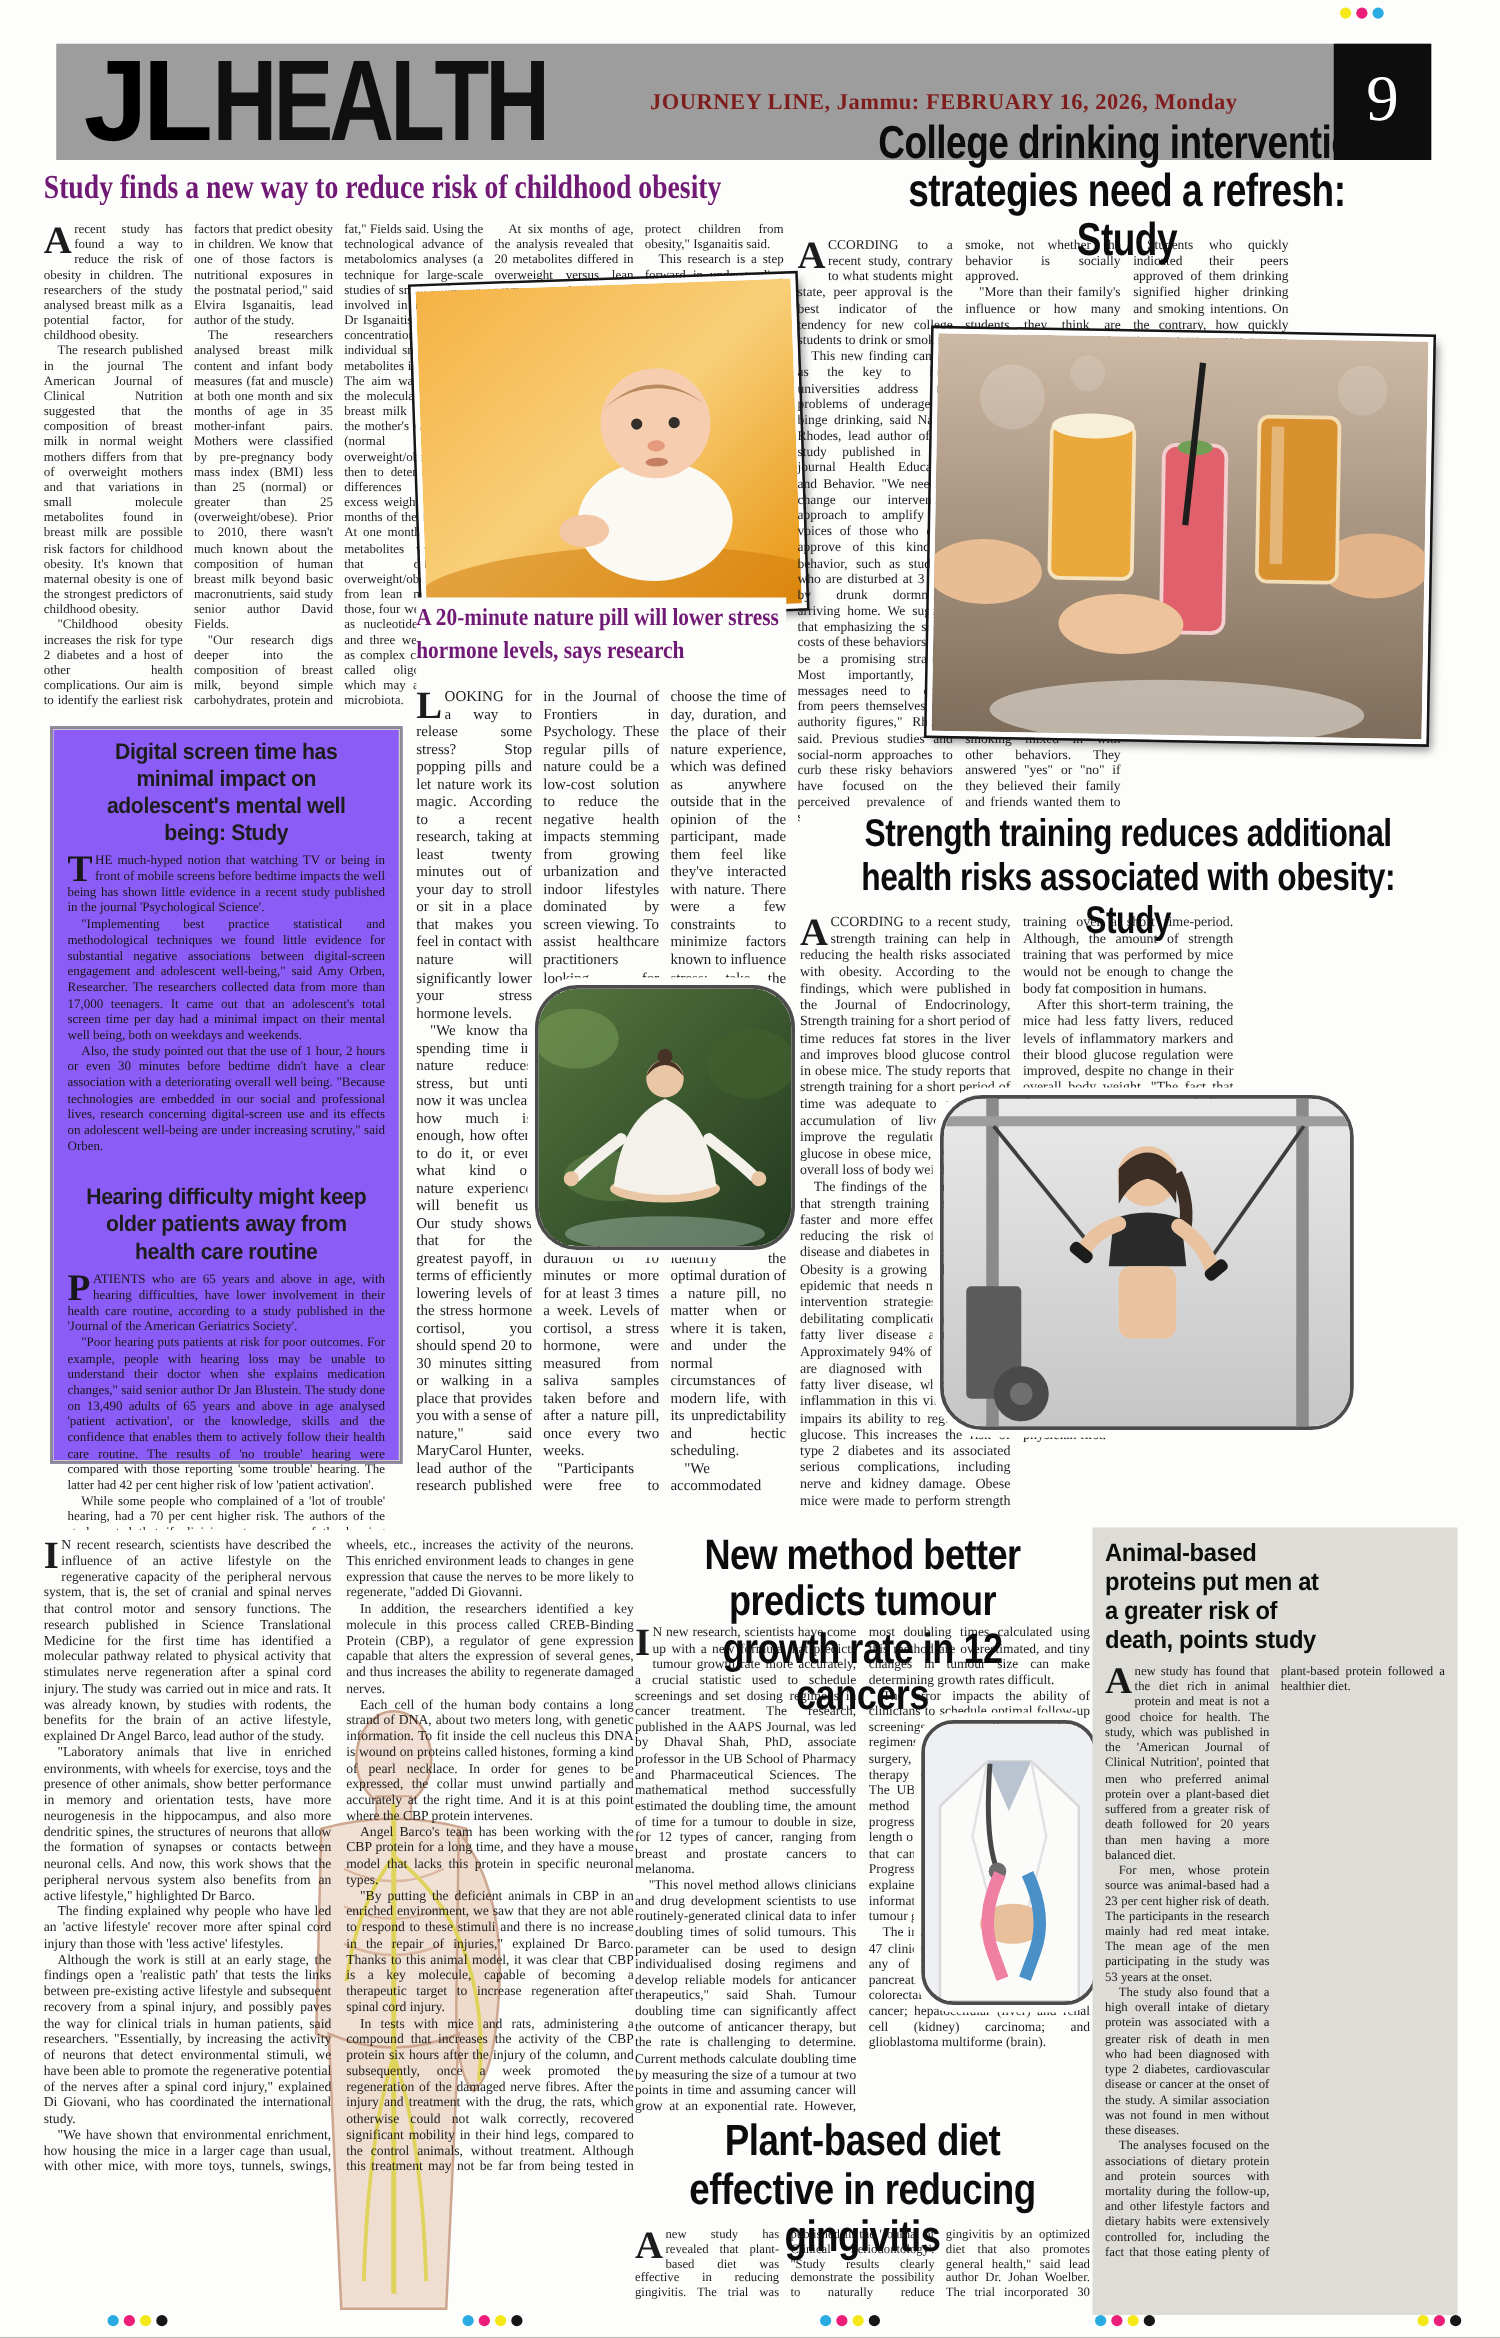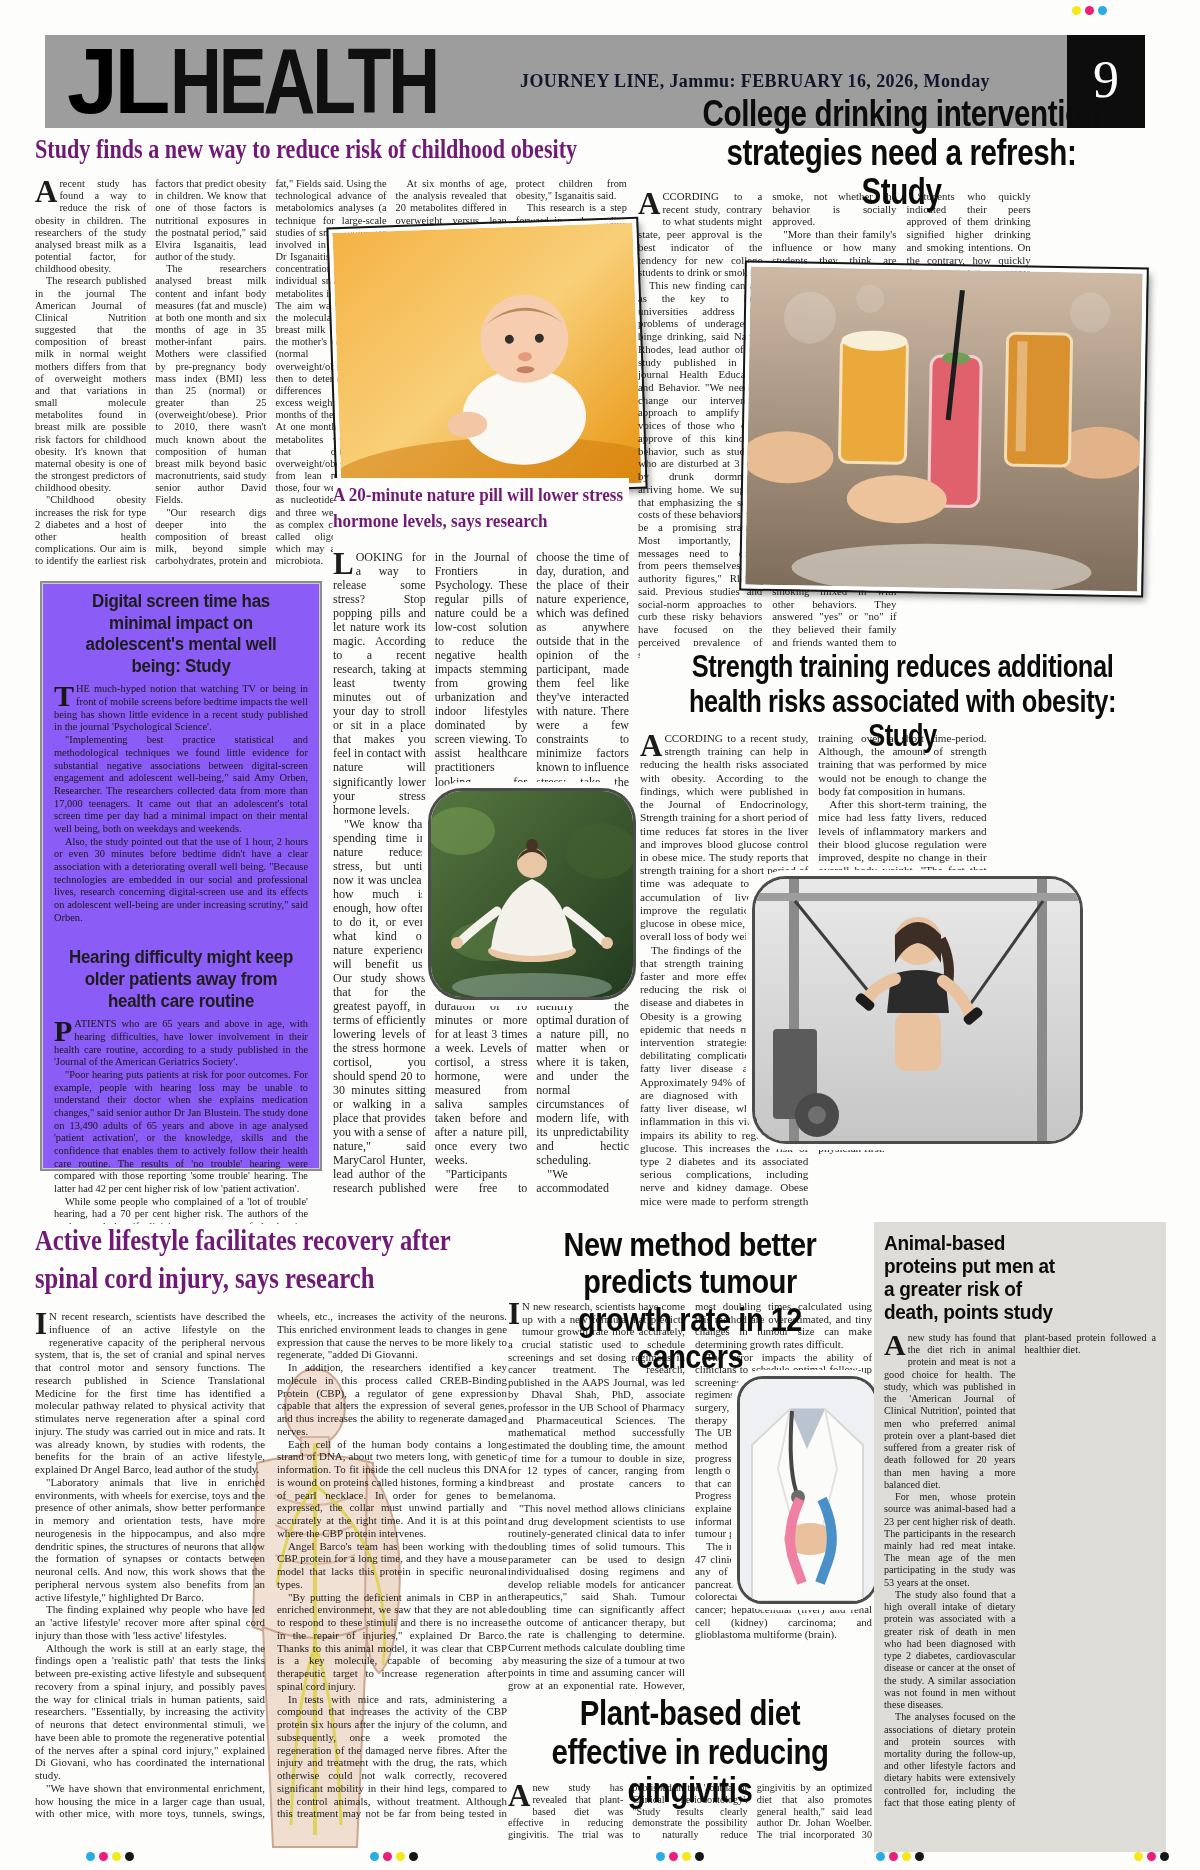--- a/index.html
+++ b/index.html
@@ -5,21 +5,21 @@
   html,body{margin:0;padding:0;background:#888;}
   .page{position:relative;width:1200px;height:1870px;background:#fdfdfb;margin:0 auto;
         font-family:"Liberation Serif",serif;color:#181818;overflow:hidden;}
   
   .bar{position:absolute;left:45px;top:35px;width:1100px;height:93px;background:#9d9d9d;}
   .logo{position:absolute;left:22px;top:-4px;height:100px;display:flex;align-items:center;
         font-family:"Liberation Sans",sans-serif;font-weight:900;font-size:92px;line-height:93px;letter-spacing:-4px;}
   .logo .jl{color:#000000;}
   .logo .health{color:#101010;display:inline-block;transform:scaleX(.78);transform-origin:0 50%;margin-left:4px;}
   .dateline{position:absolute;left:420px;top:0;width:580px;height:93px;line-height:93px;text-align:center;
-        color:#0f172a;font-weight:700;font-size:18px;letter-spacing:.4px;}
+        color:#7f1d1d;font-weight:700;font-size:18px;letter-spacing:.4px;}
   .pagenum{position:absolute;right:0;top:0;width:78px;height:93px;background:#0d0d0d;color:#fff;
         text-align:center;line-height:90px;font-size:52px;}
   
   .art{position:absolute;}
   .white{background:#fdfdfb;}
   .hl-serif{font-family:"Liberation Serif",serif;font-weight:700;color:#701a75;}
   .hl-sans{font-family:"Liberation Sans",sans-serif;font-weight:900;color:#0c0c0c;letter-spacing:-.5px;}
   .cond{display:block;transform-origin:center top;}
   .cond-l{display:block;transform-origin:0 0;}
   .body{column-fill:auto;overflow:hidden;text-align:justify;color:#1c1c1c;}
@@ -252,23 +252,20 @@
       <path d="M60 190 Q100 208 140 190" stroke="#d8b29a" stroke-width="2" fill="none"></path>
       <line x1="100" y1="78" x2="100" y2="470" stroke="#ddd04e" stroke-width="4"></line>
       <path d="M100 120 Q70 160 62 220" stroke="#ddd04e" stroke-width="3" fill="none"></path>
       <path d="M100 120 Q140 150 158 200 Q174 250 168 300" stroke="#ddd04e" stroke-width="3" fill="none"></path>
       <path d="M100 280 Q80 340 76 460" stroke="#ddd04e" stroke-width="3" fill="none"></path>
       <path d="M100 280 Q122 340 126 460" stroke="#ddd04e" stroke-width="3" fill="none"></path>
     </svg>
   </div>
 
   <div class="art" style="left:35px;top:1222px;width:472px;">
-    <div class="hl-serif" style="font-size:29px;line-height:1.3;width:556px;height:80px;">
-      <span class="cond-l" style="transform:scaleX(.85);">Active lifestyle facilitates recovery after spinal cord injury, says research</span>
-    </div>
     <div class="body" style="position:relative;z-index:2;margin-top:8px;height:518px;column-count:2;column-gap:12px;font-size:10.9px;line-height:1.17;">
         <p>IN recent research, scientists have described the influence of an active lifestyle on the regenerative capacity of the peripheral nervous system, that is, the set of cranial and spinal nerves that control motor and sensory functions. The research published in Science Translational Medicine for the first time has identified a molecular pathway related to physical activity that stimulates nerve regeneration after a spinal cord injury. The study was carried out in mice and rats. It was already known, by studies with rodents, the benefits for the brain of an active lifestyle, explained Dr Angel Barco, lead author of the study.</p>
         <p>"Laboratory animals that live in enriched environments, with wheels for exercise, toys and the presence of other animals, show better performance in memory and orientation tests, have more neurogenesis in the hippocampus, and also more dendritic spines, the structures of neurons that allow the formation of synapses or contacts between neuronal cells. And now, this work shows that the peripheral nervous system also benefits from an active lifestyle," highlighted Dr Barco.</p>
         <p>The finding explained why people who have led an 'active lifestyle' recover more after spinal cord injury than those with 'less active' lifestyles.</p>
         <p>Although the work is still at an early stage, the findings open a 'realistic path' that tests the links between pre-existing active lifestyle and subsequent recovery from a spinal injury, and possibly paves the way for clinical trials in human patients, said researchers. "Essentially, by increasing the activity of neurons that detect environmental stimuli, we have been able to promote the regenerative potential of the nerves after a spinal cord injury," explained Di Giovani, who has coordinated the international study.</p>
         <p>"We have shown that environmental enrichment, how housing the mice in a larger cage than usual, with other mice, with more toys, tunnels, swings, wheels, etc., increases the activity of the neurons. This enriched environment leads to changes in gene expression that cause the nerves to be more likely to regenerate, "added Di Giovanni.</p>
         <p>In addition, the researchers identified a key molecule in this process called CREB-Binding Protein (CBP), a regulator of gene expression capable that alters the expression of several genes, and thus increases the ability to regenerate damaged nerves.</p>
         <p>Each cell of the human body contains a long strand of DNA, about two meters long, with genetic information. To fit inside the cell nucleus this DNA is wound on proteins called histones, forming a kind of pearl necklace. In order for genes to be expressed, the collar must unwind partially and accurately at the right time. And it is at this point where the CBP protein intervenes.</p>
         <p>Angel Barco's team has been working with the CBP protein for a long time, and they have a mouse model that lacks this protein in specific neuronal types.</p>
         <p>"By putting the deficient animals in CBP in an enriched environment, we saw that they are not able to respond to these stimuli and there is no increase in the repair of injuries," explained Dr Barco. Thanks to this animal model, it was clear that CBP is a key molecule, capable of becoming a therapeutic target to increase regeneration after spinal cord injury.</p>

